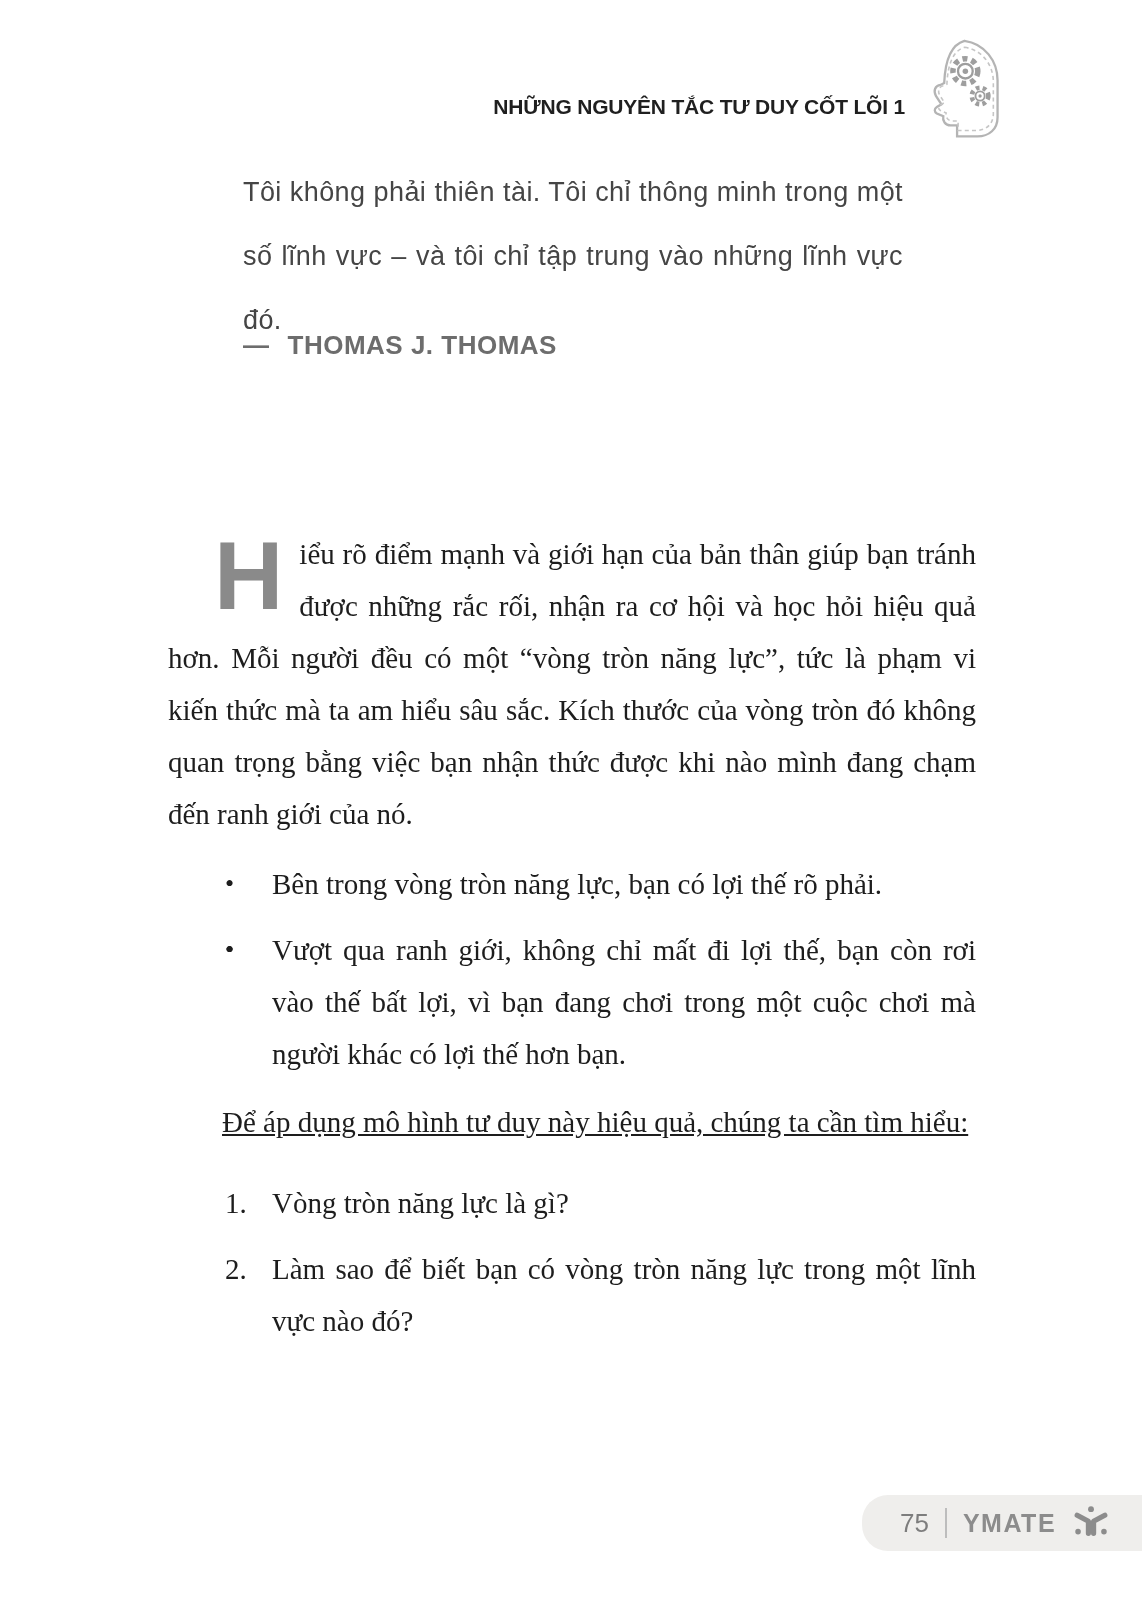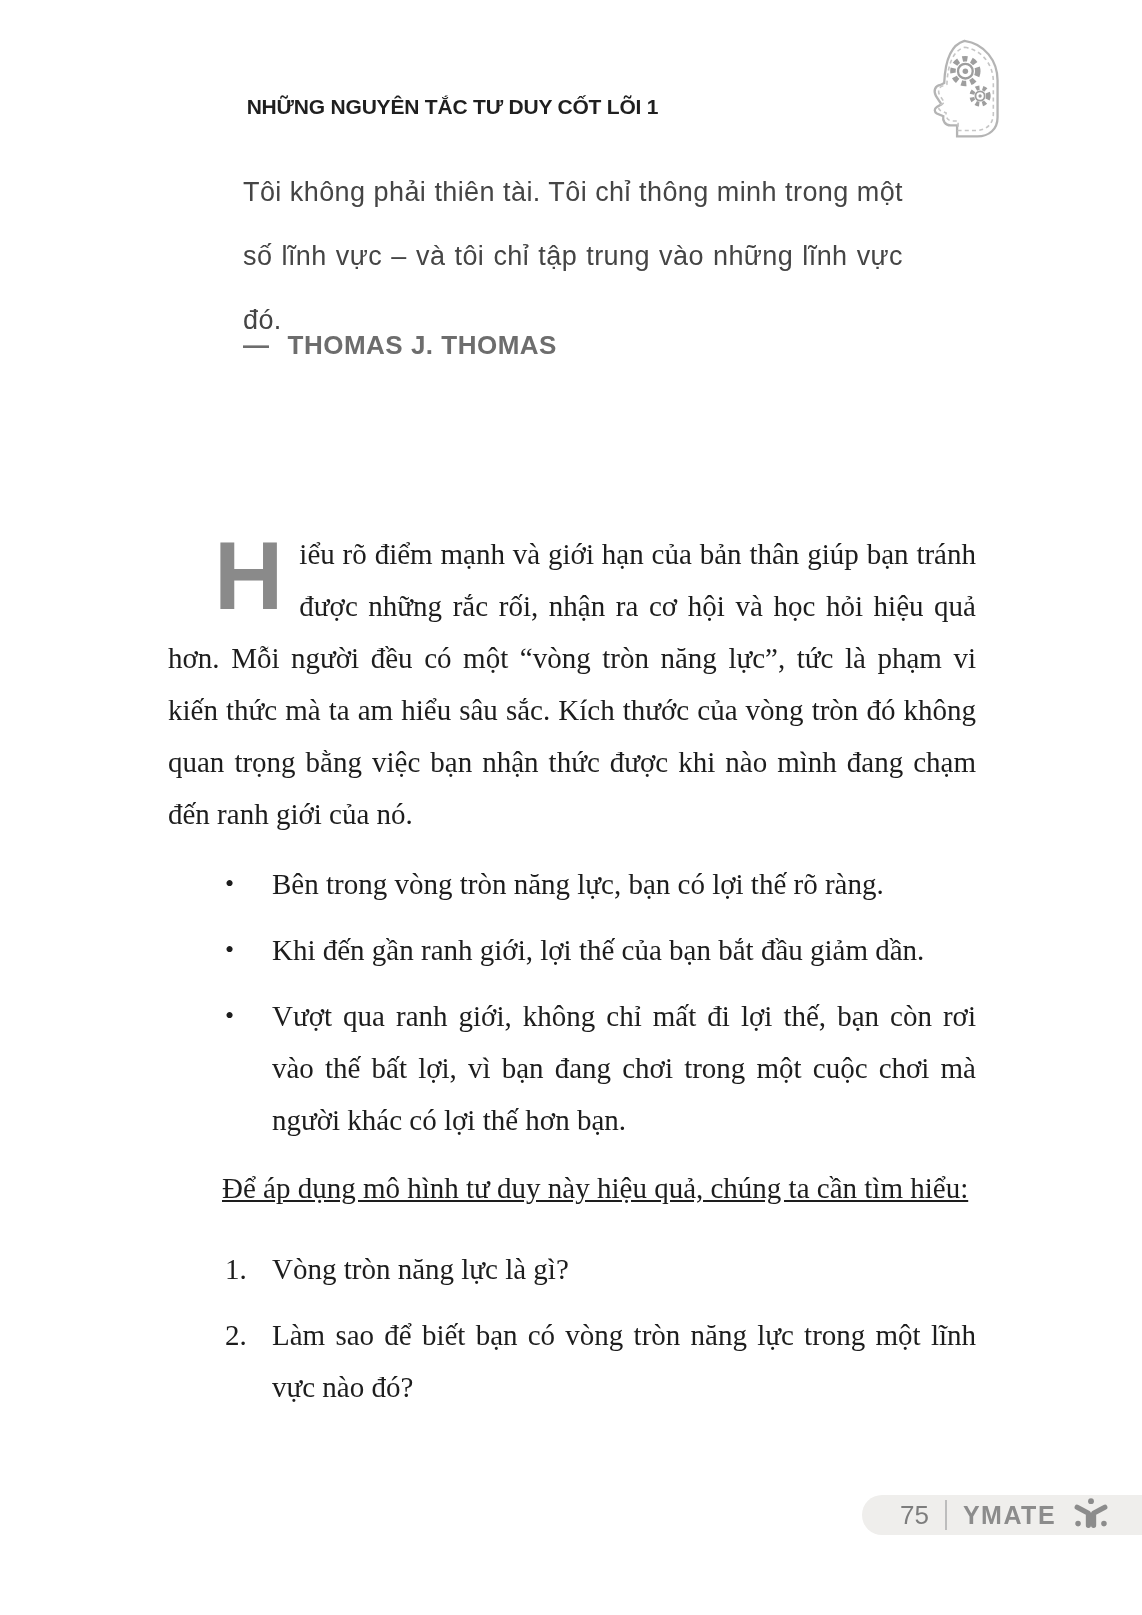--- a/index.html
+++ b/index.html
@@ -12,21 +12,21 @@
     overflow: hidden;
     font-family: "Liberation Serif", serif;
   }
 
   
   .header-title {
     position: absolute;
     top: 95px;
     left: 0;
     width: 905px;
-    text-align: center;
+    text-align: right;
     font-family: "Liberation Sans", sans-serif;
     font-weight: bold;
     font-size: 21px;
     letter-spacing: -0.2px;
     color: #1f1f1f;
     white-space: nowrap;
   }
   .head-icon {
     position: absolute;
     top: 38px;
@@ -119,21 +119,21 @@
     left: 57px;
     top: 0;
   }
 
   
   .footer {
     position: absolute;
     top: 1495px;
     left: 862px;
     right: 0;
-    height: 40px;
+    height: 56px;
     background: #efeeec;
     border-radius: 26px 0 0 26px;
     display: flex;
     align-items: center;
     gap: 16px;
     padding-left: 38px;
     font-family: "Liberation Sans", sans-serif;
   }
   .page-num {
     font-size: 26px;
@@ -188,25 +188,24 @@
 
   <div class="article">
 
     <p style="margin:0;">
       <span class="dropcap">H</span><span>iểu rõ điểm mạnh và giới hạn của bản thân giúp bạn tránh được những rắc rối, nhận ra cơ hội và học hỏi hiệu quả hơn. Mỗi người đều có một “vòng tròn năng lực”, tức là phạm vi kiến thức mà ta am hiểu sâu sắc. Kích thước của vòng tròn đó không quan trọng bằng việc bạn nhận thức được khi nào mình đang chạm đến ranh giới của nó.</span>
     </p>
 
     <ul class="bullet-list">
       <li>
         <span class="bullet-mark">•</span>
-        <span>Bên trong vòng tròn năng lực, bạn có lợi thế rõ ràng.</span>
+        <span>Bên trong vòng tròn năng lực, bạn có lợi thế rõ phải.</span>
       </li>
       <li>
         <span class="bullet-mark">•</span>
-        <span>Khi đến gần ranh giới, lợi thế của bạn bắt đầu giảm dần.</span>
       </li>
       <li>
         <span class="bullet-mark">•</span>
         <span>Vượt qua ranh giới, không chỉ mất đi lợi thế, bạn còn rơi vào thế bất lợi, vì bạn đang chơi trong một cuộc chơi mà người khác có lợi thế hơn bạn.</span>
       </li>
     </ul>
 
     <p class="closing-paragraph">Để áp dụng mô hình tư duy này hiệu quả, chúng ta cần tìm hiểu:</p>
 
     <ol class="numbered-list">

